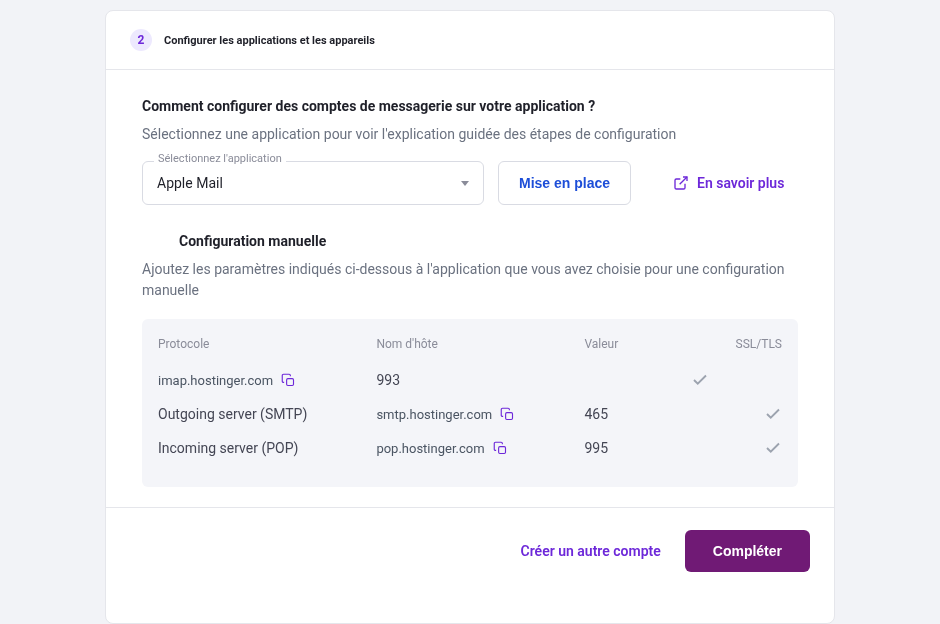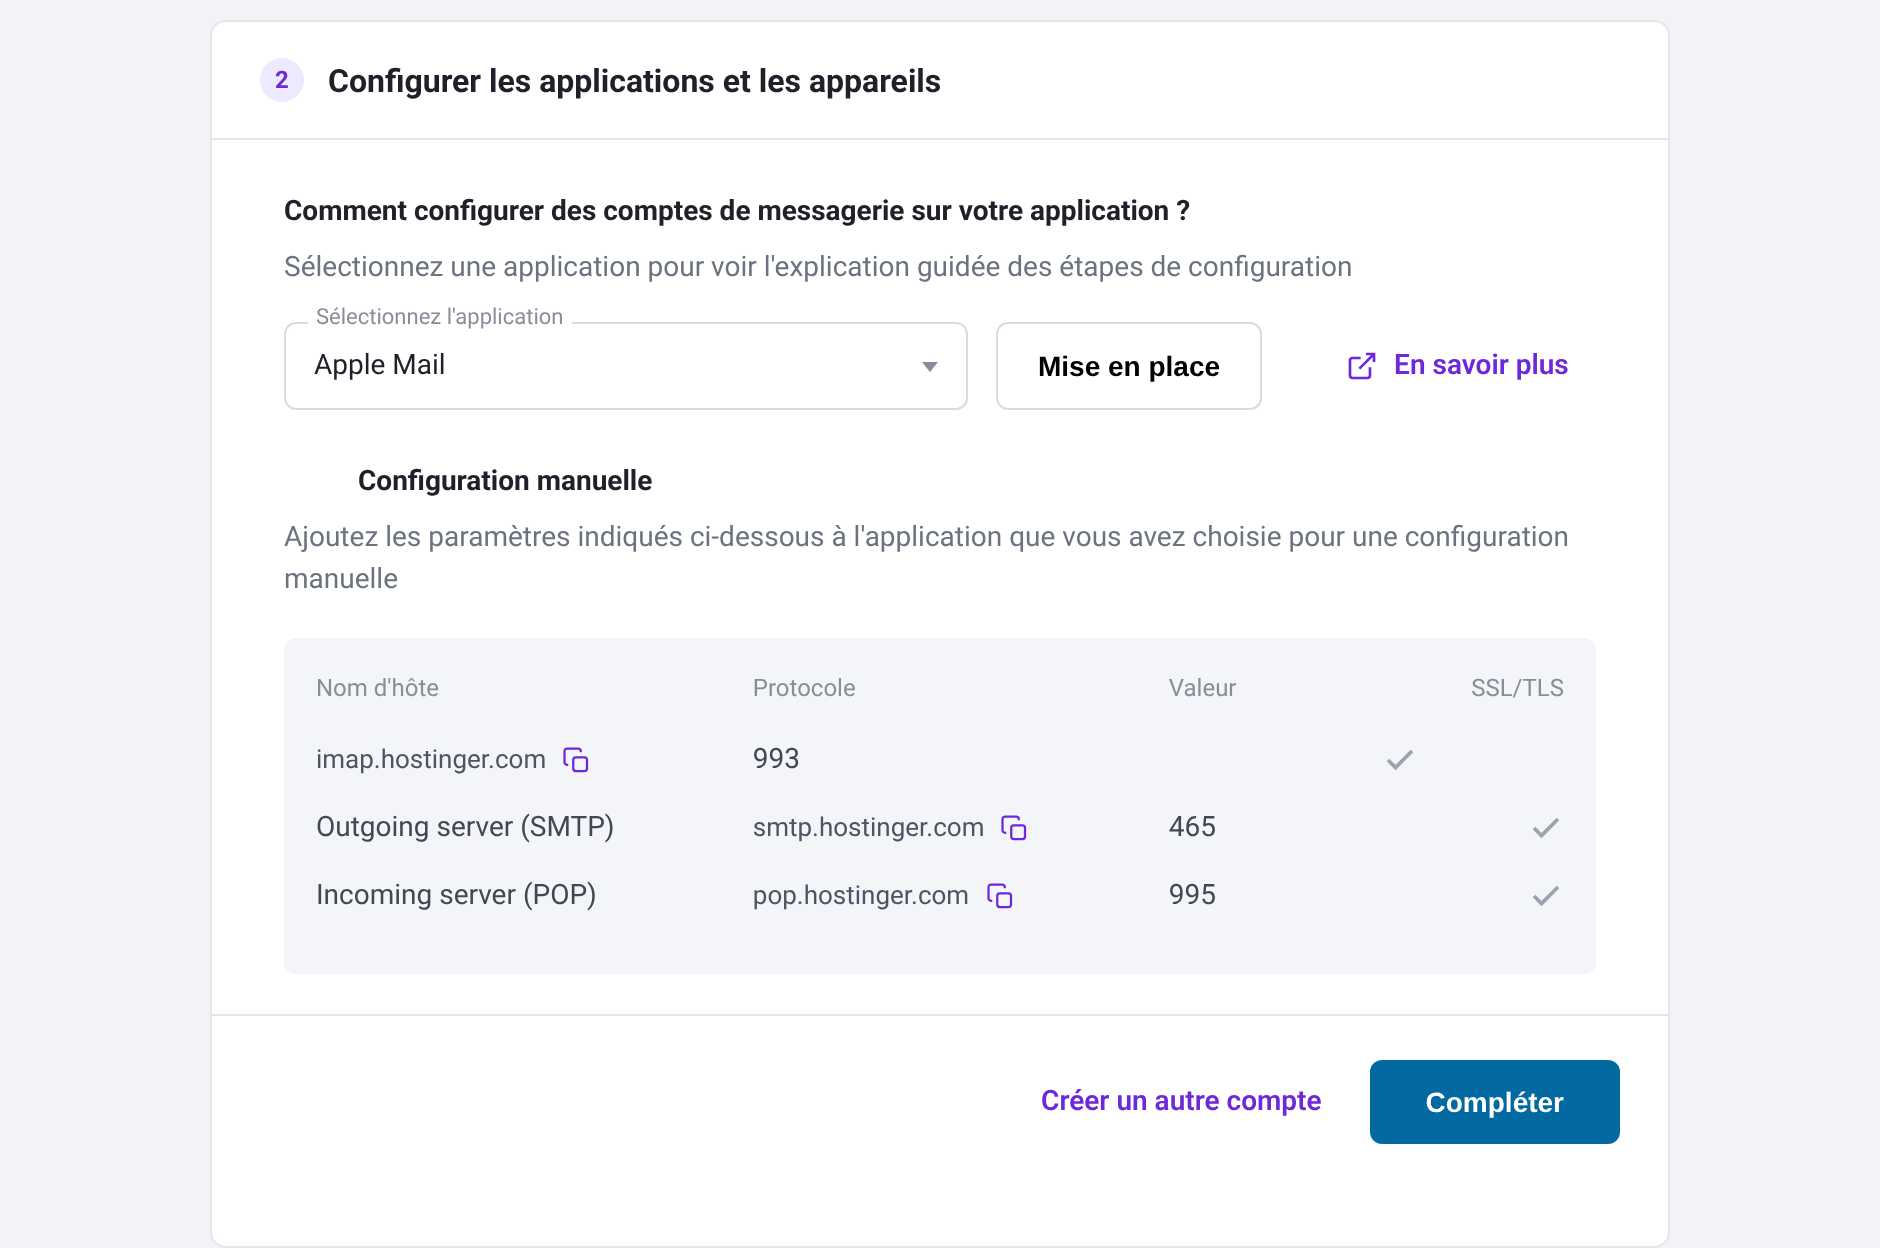--- a/index.html
+++ b/index.html
@@ -35,21 +35,21 @@
       border-radius: 50%;
       background: #ede9fe;
       color: #6d28d9;
       font-size: 12px;
       font-weight: 700;
       display: flex;
       align-items: center;
       justify-content: center;
     }
     .card-title {
-      font-size: 16px;
+      font-size: 11px;
       font-weight: 700;
       color: #1f2029;
     }
     .card-body {
       padding: 28px 36px 20px 36px;
     }
     .heading {
       font-size: 14px;
       font-weight: 700;
       color: #1f2029;
@@ -96,21 +96,21 @@
     .chevron {
       width: 0;
       height: 0;
       border-left: 4px solid transparent;
       border-right: 4px solid transparent;
       border-top: 5px solid #8a8c99;
     }
     .btn-outline {
       border: 1px solid #d9dbe3;
       background: #ffffff;
-      color: #000000;
+      color: #1d4ed8;
       font-weight: 600;
       font-size: 14px;
       padding: 13px 20px;
       border-radius: 6px;
       cursor: pointer;
     }
     .link-more {
       display: flex;
       align-items: flex-end;
       gap: 8px;
@@ -194,21 +194,21 @@
       align-items: center;
       gap: 24px;
     }
     .link-secondary {
       color: #6d28d9;
       font-weight: 600;
       font-size: 14px;
       cursor: pointer;
     }
     .btn-primary {
-      background: #0369a1;
+      background: #701a75;
       color: #ffffff;
       border: none;
       border-radius: 6px;
       padding: 13px 28px;
       font-weight: 600;
       font-size: 14px;
       cursor: pointer;
     }
   </style>
 </head>
@@ -243,22 +243,22 @@
         </svg>
         <span>En savoir plus</span>
       </div>
     </div>
 
     <div class="manual-title">Configuration manuelle</div>
     <div class="manual-sub">Ajoutez les paramètres indiqués ci-dessous à l'application que vous avez choisie pour une configuration manuelle</div>
 
     <div class="config-panel">
       <div class="config-header">
+        <div>Protocole</div>
         <div>Nom d'hôte</div>
-        <div>Protocole</div>
         <div>Valeur</div>
         <div class="col-ssl">SSL/TLS</div>
       </div>
 
       <div class="config-row">
         <div class="col-host">
           <span>imap.hostinger.com</span>
           <svg class="copy-icon" viewBox="0 0 24 24">
             <rect x="9" y="9" width="11" height="11" rx="2"></rect>
             <path d="M5 15H4a2 2 0 0 1-2-2V4a2 2 0 0 1 2-2h9a2 2 0 0 1 2 2v1"></path>

